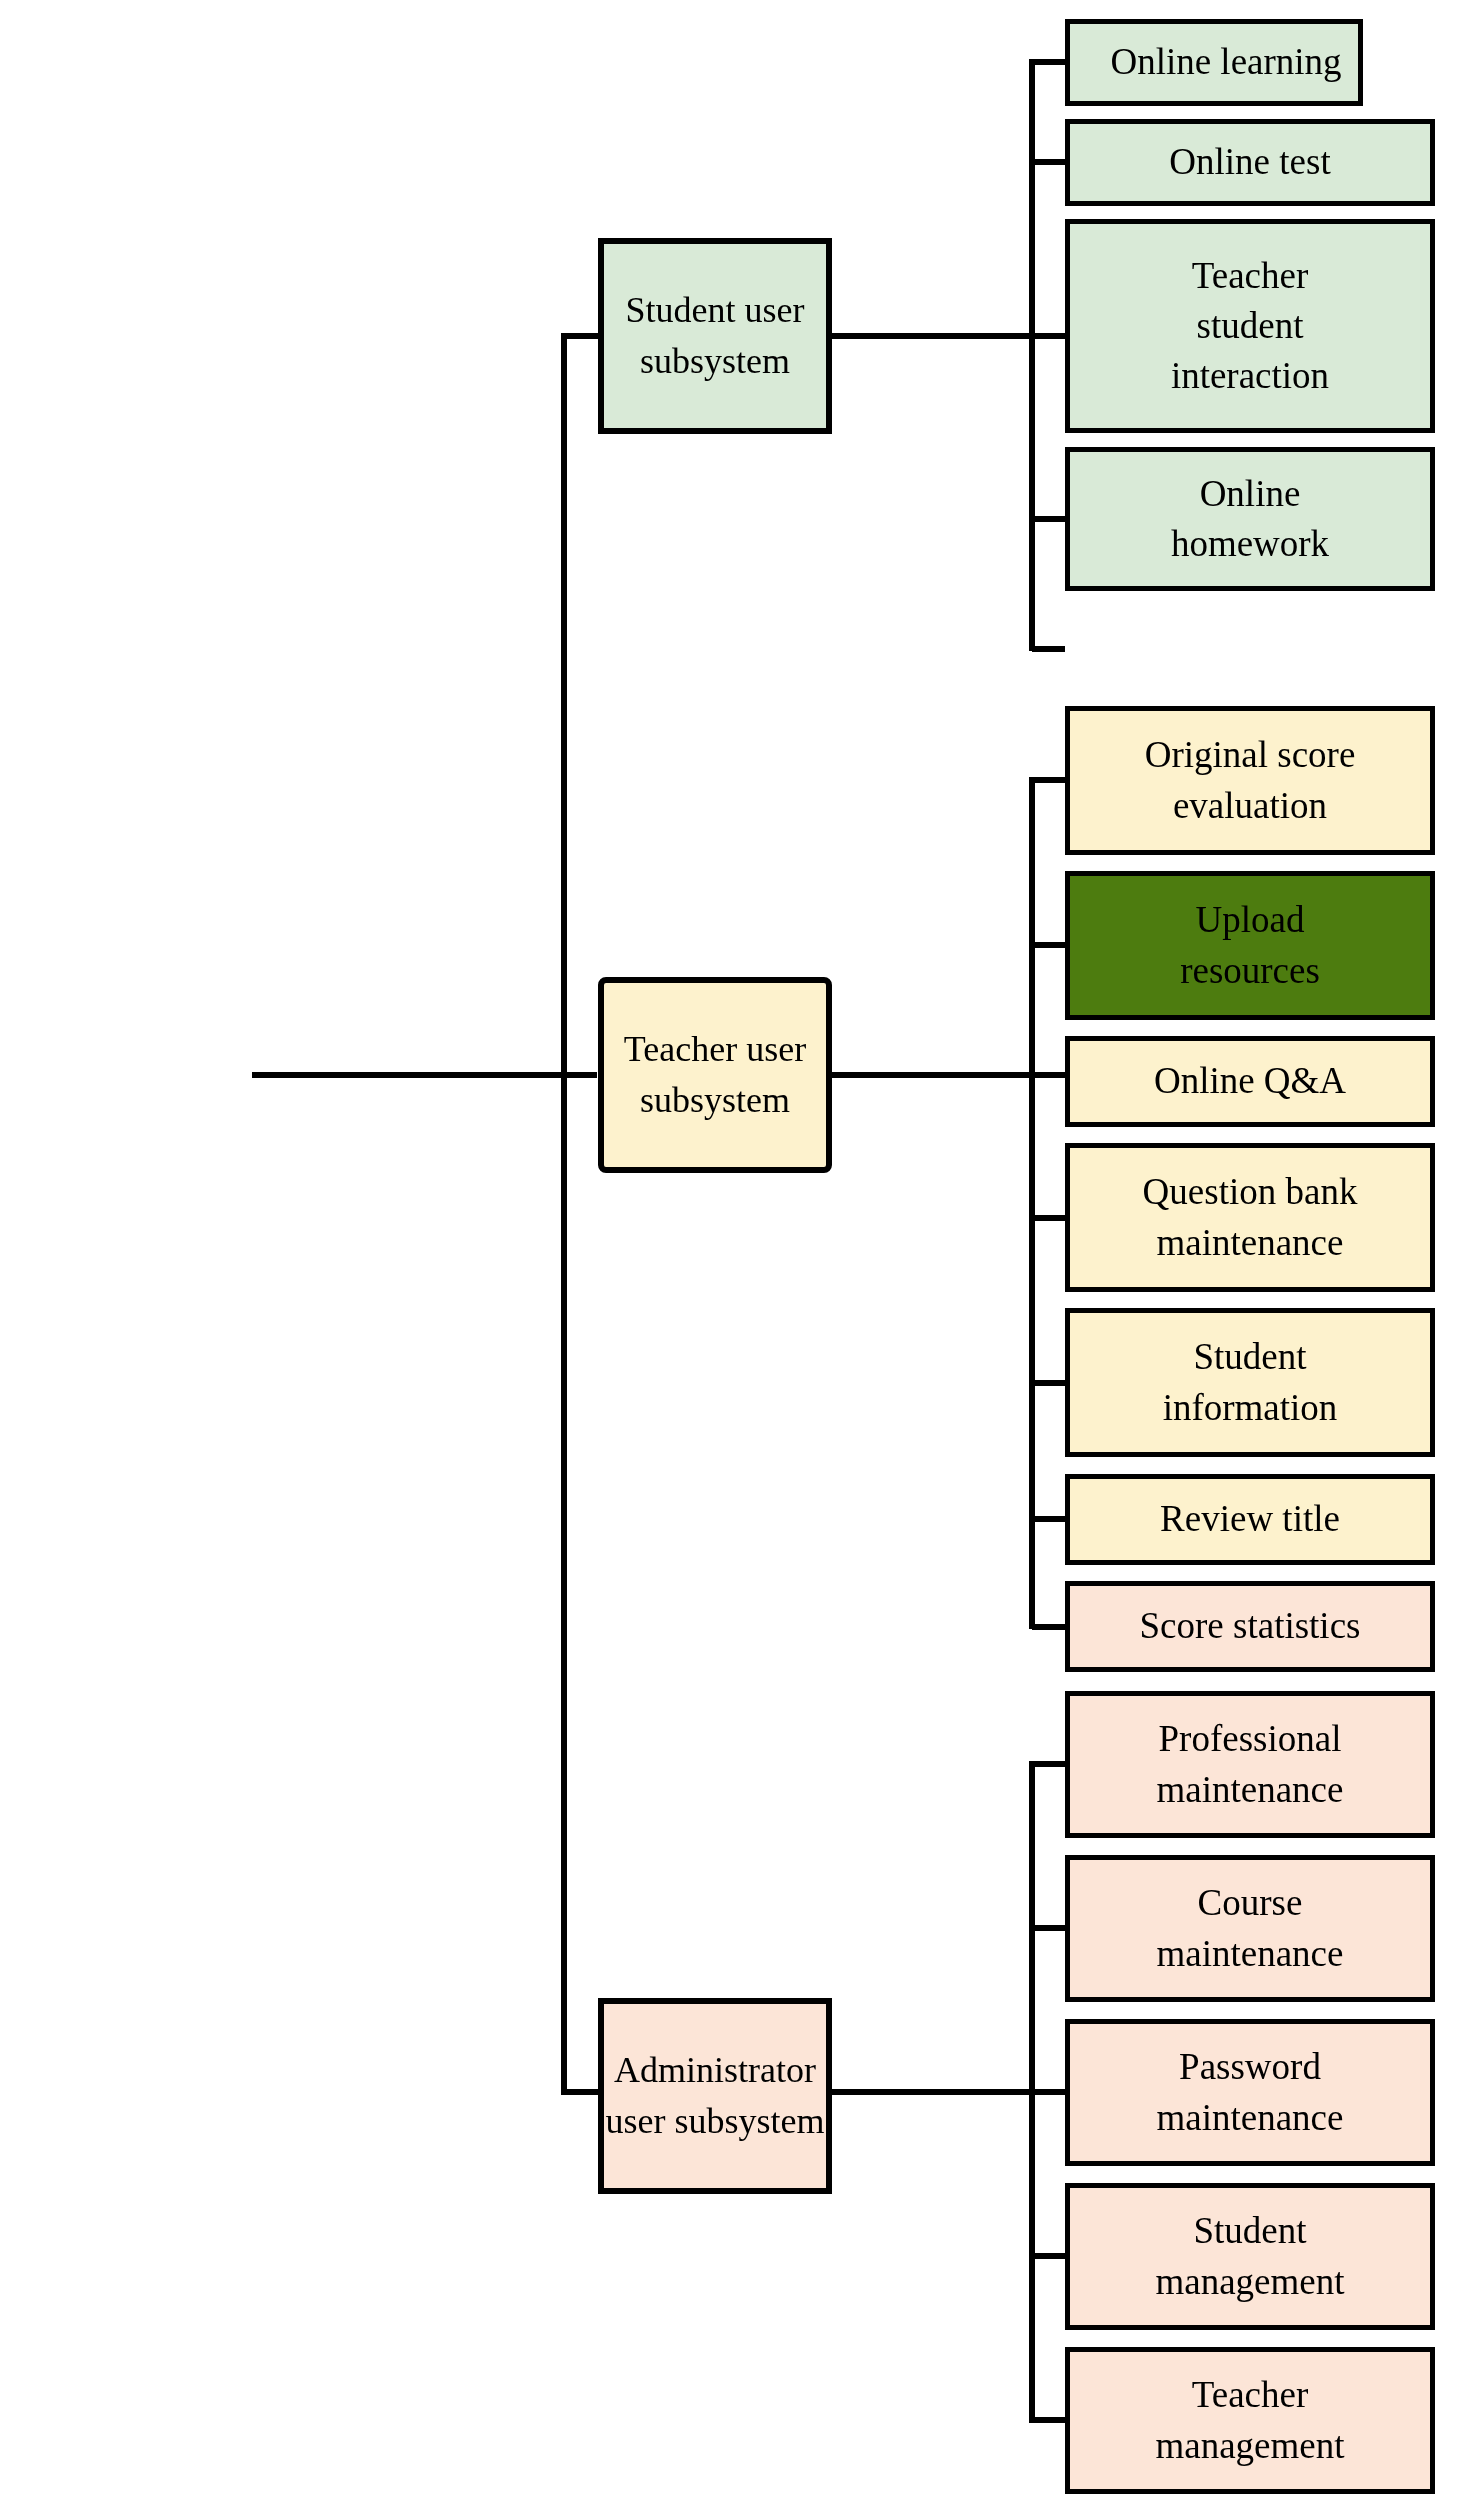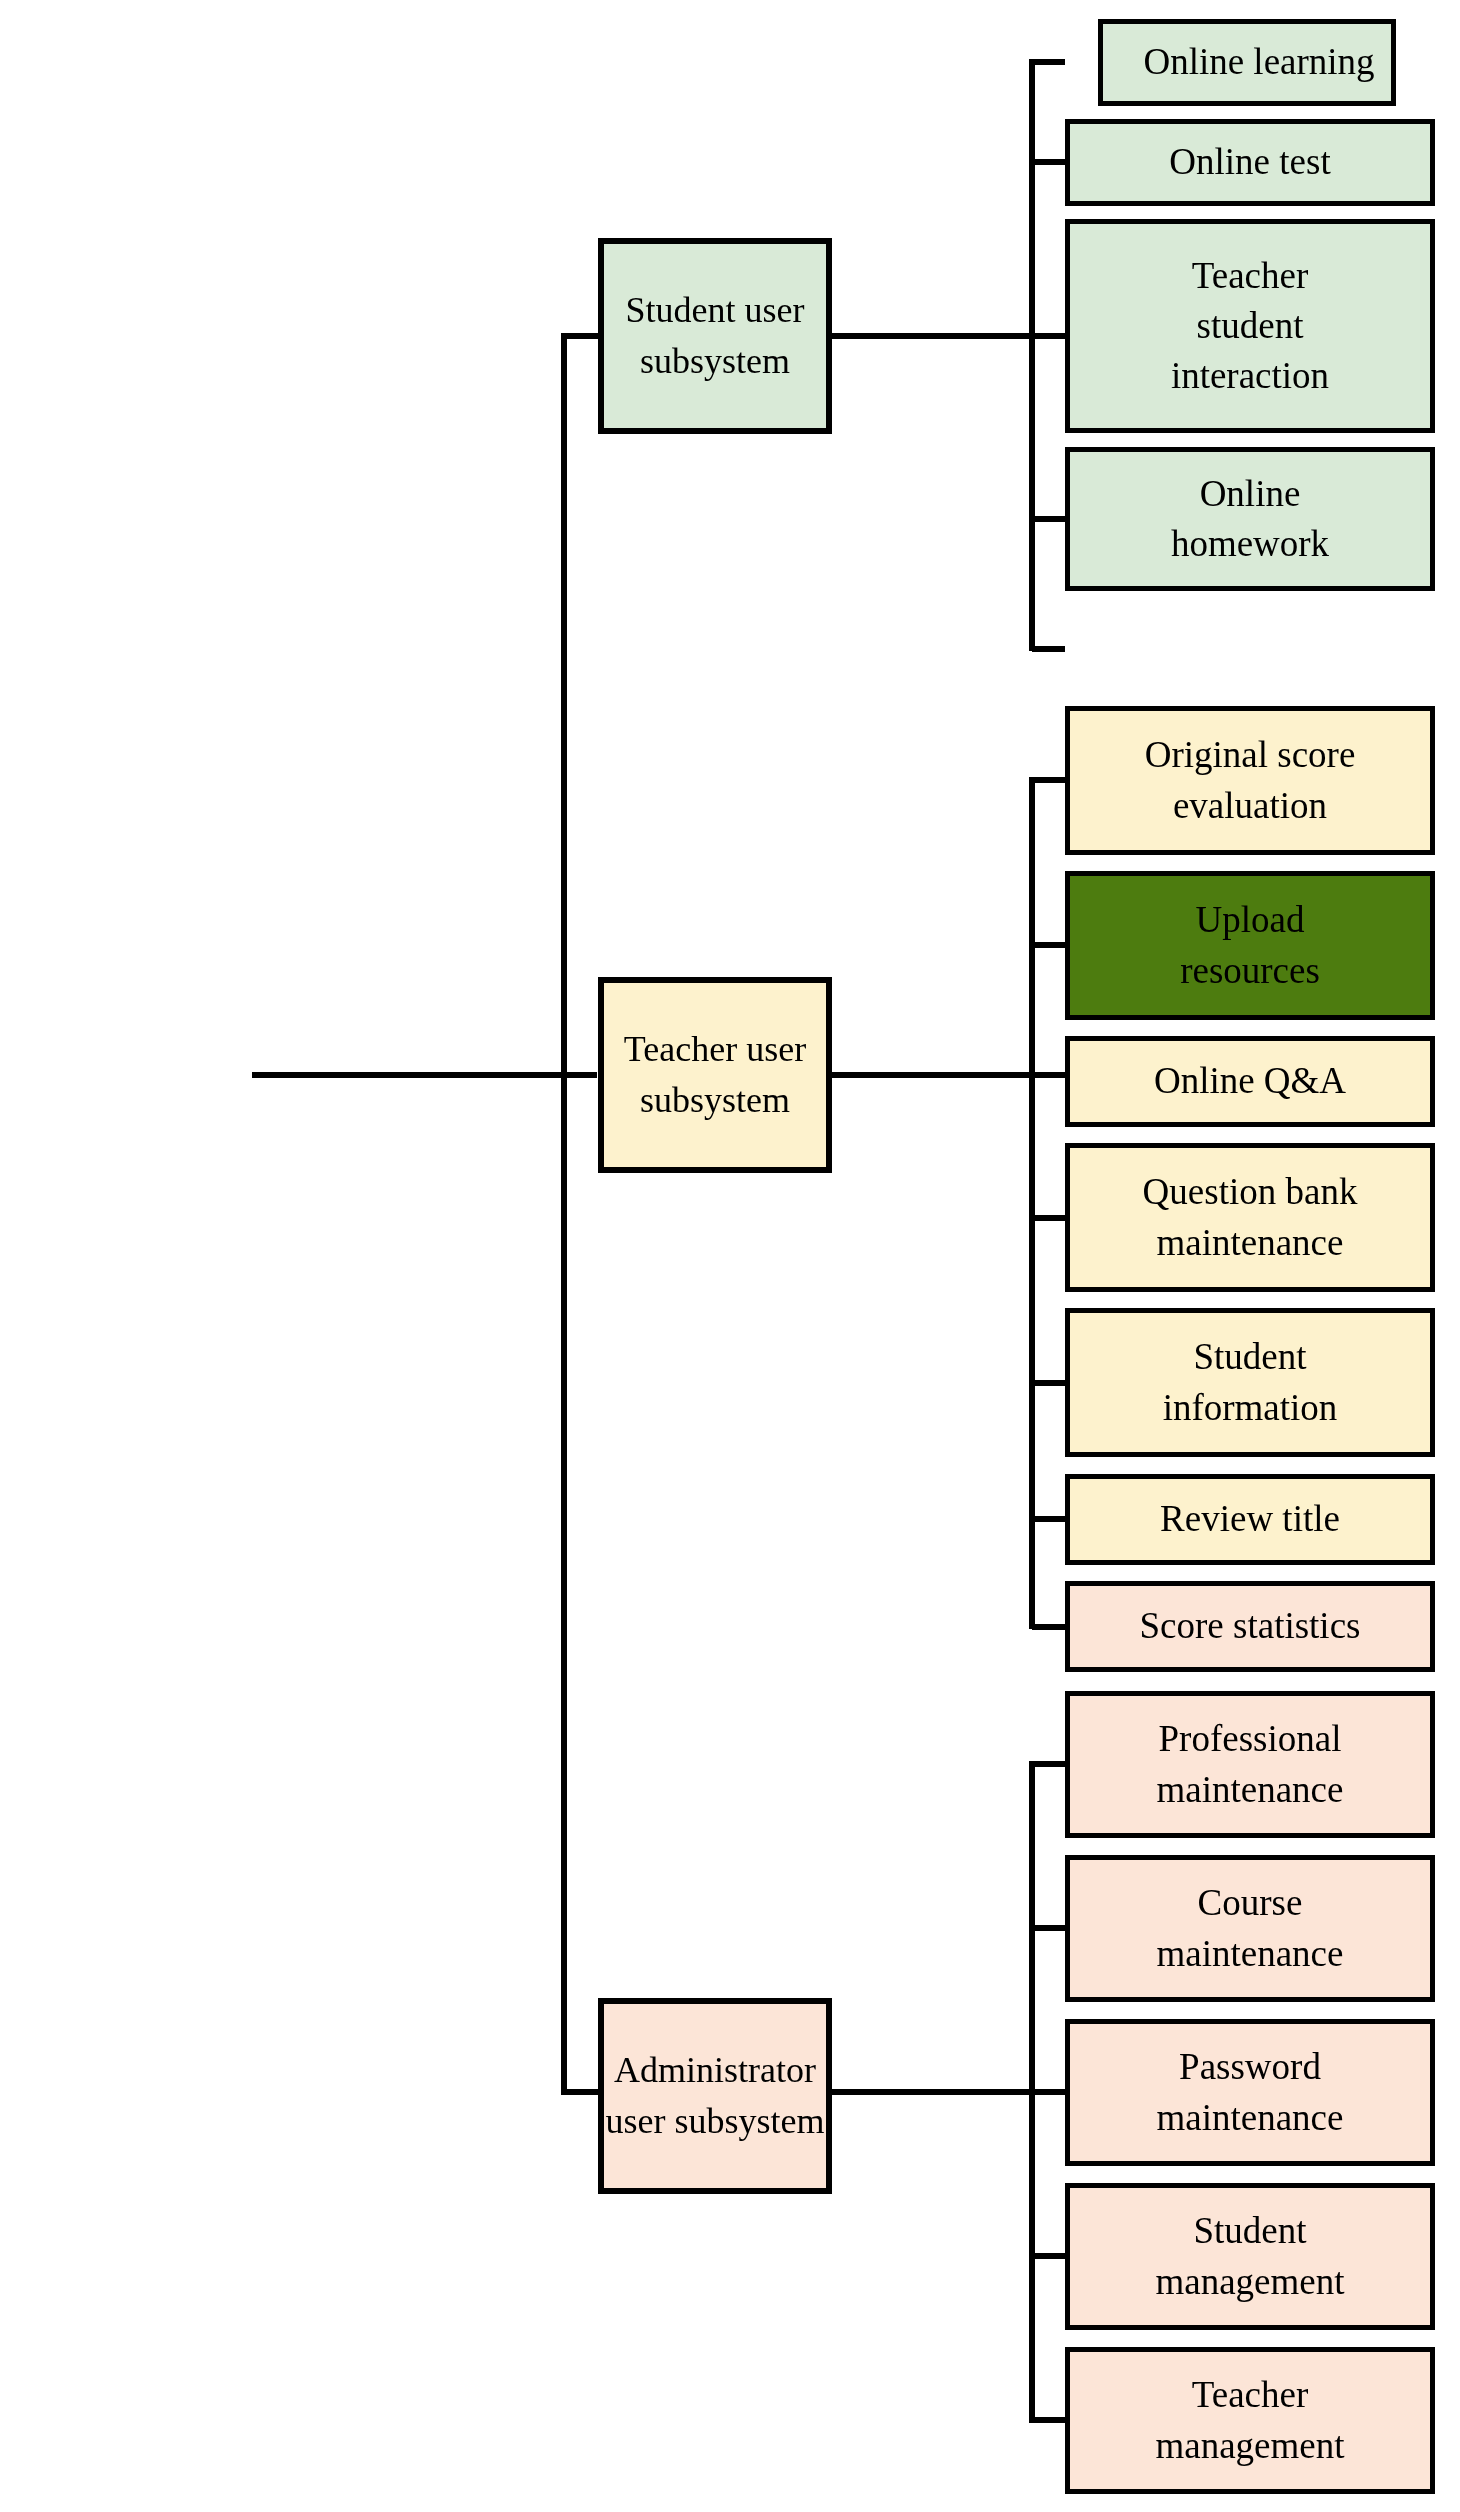--- a/index.html
+++ b/index.html
@@ -67,26 +67,26 @@
   <div class="line" style="left:1032px;top:1624px;width:33px;height:5.8px;"></div>
 
   <div class="line" style="left:1032px;top:1761px;width:33px;height:5.8px;"></div>
   <div class="line" style="left:1032px;top:1925px;width:33px;height:5.8px;"></div>
   <div class="line" style="left:1032px;top:2253px;width:33px;height:5.8px;"></div>
   <div class="line" style="left:1032px;top:2417px;width:33px;height:5.8px;"></div>
 
 
   <div class="box" style="left: 598px; top: 238px; width: 234px; height: 196px; background: rgb(217, 234, 215);">Student user
 subsystem</div>
-  <div class="box" style="left: 598px; top: 977px; width: 234px; height: 196px; background: rgb(253, 242, 205);">Teacher user
+  <div class="box" style="left: 598px; top: 977px; width: 234px; height: 196px; background: rgb(253, 242, 205); border-radius: 8px;">Teacher user
 subsystem</div>
   <div class="box" style="left: 598px; top: 1998px; width: 234px; height: 196px; background: rgb(252, 229, 215);">Administrator
 user subsystem</div>
 
-  <div class="box leaf" style="left: 1098px; top: 18.5px; width: 298px; height: 87px; background: rgb(217, 234, 215); padding-left: 24px;">Online learning</div>
+  <div class="box leaf" style="left: 1065px; top: 18.5px; width: 298px; height: 87px; background: rgb(217, 234, 215); padding-left: 24px;">Online learning</div>
   <div class="box leaf" style="left: 1065px; top: 119px; width: 370px; height: 87px; background: rgb(217, 234, 215);">Online test</div>
   <div class="box leaf" style="left: 1065px; top: 219px; width: 370px; height: 214px; background: rgb(217, 234, 215);">Teacher
 student
 interaction</div>
   <div class="box leaf" style="left: 1065px; top: 447px; width: 370px; height: 144px; background: rgb(217, 234, 215);">Online
 homework</div>
 
   <div class="box leaf" style="left: 1065px; top: 706px; width: 370px; height: 149px; background: rgb(253, 242, 205);">Original score
 evaluation</div>
   <div class="box leaf" style="left: 1065px; top: 871px; width: 370px; height: 149px; background: #4d7c0f;">Upload

